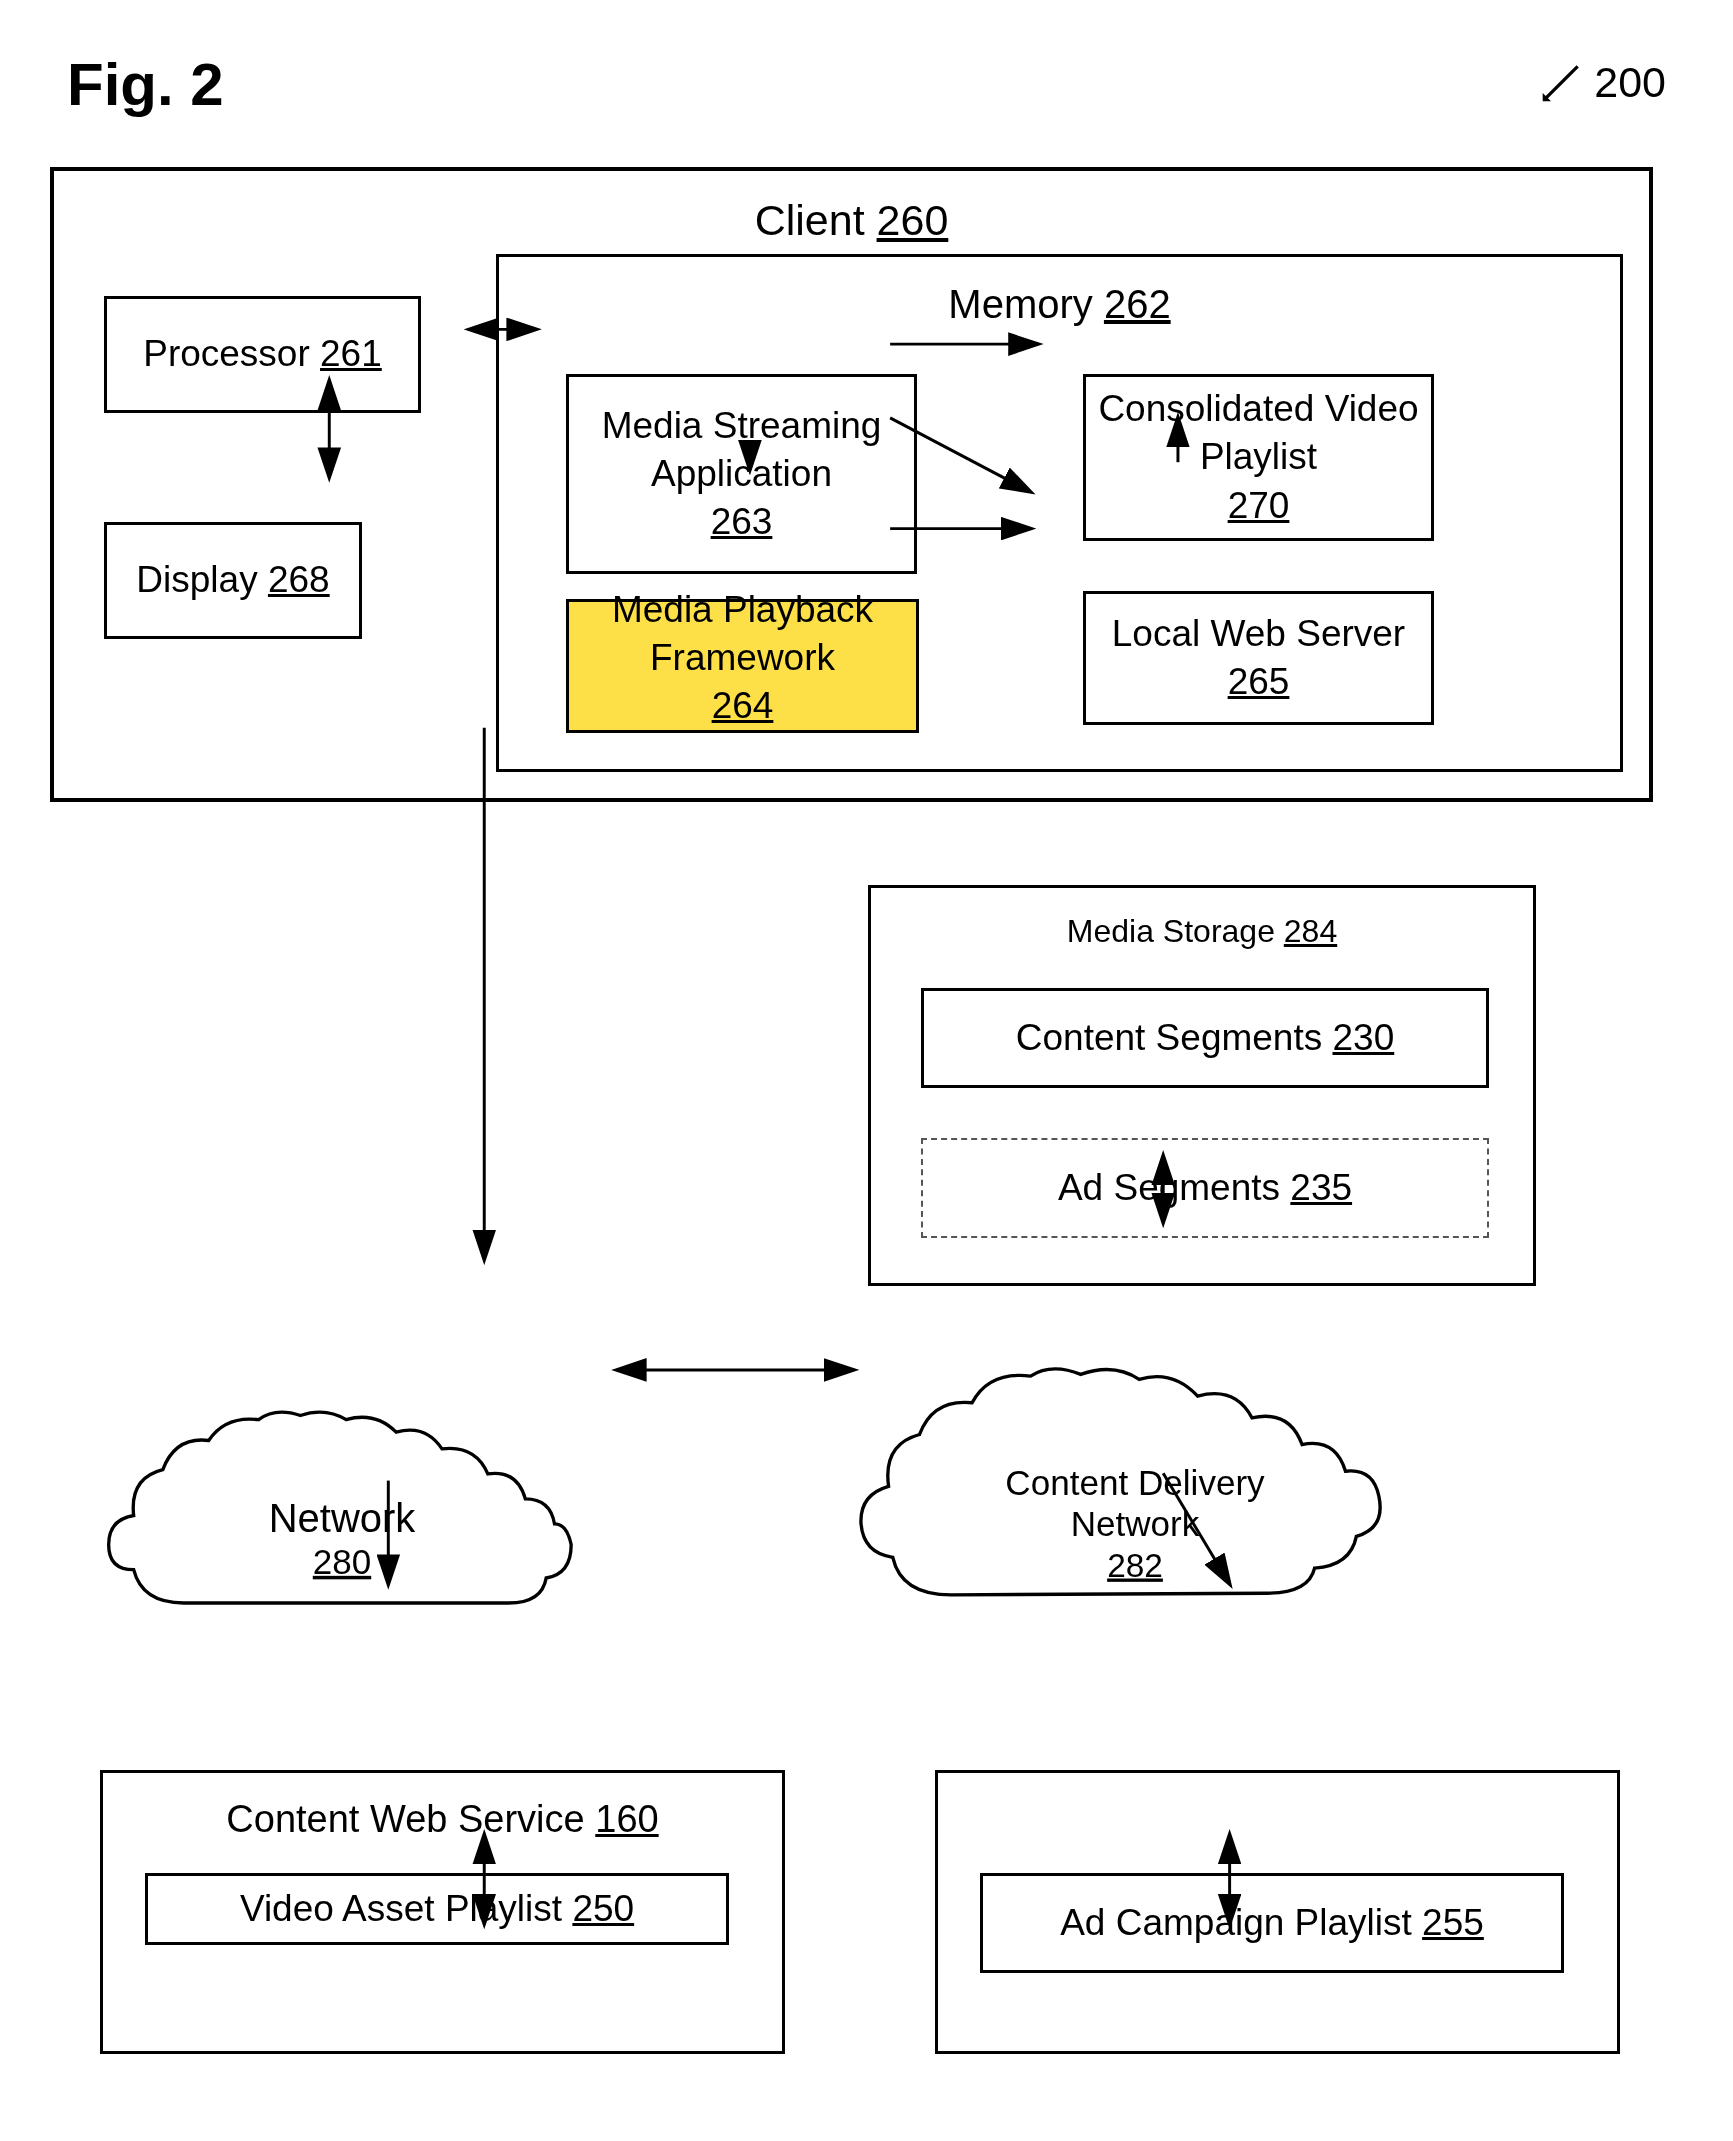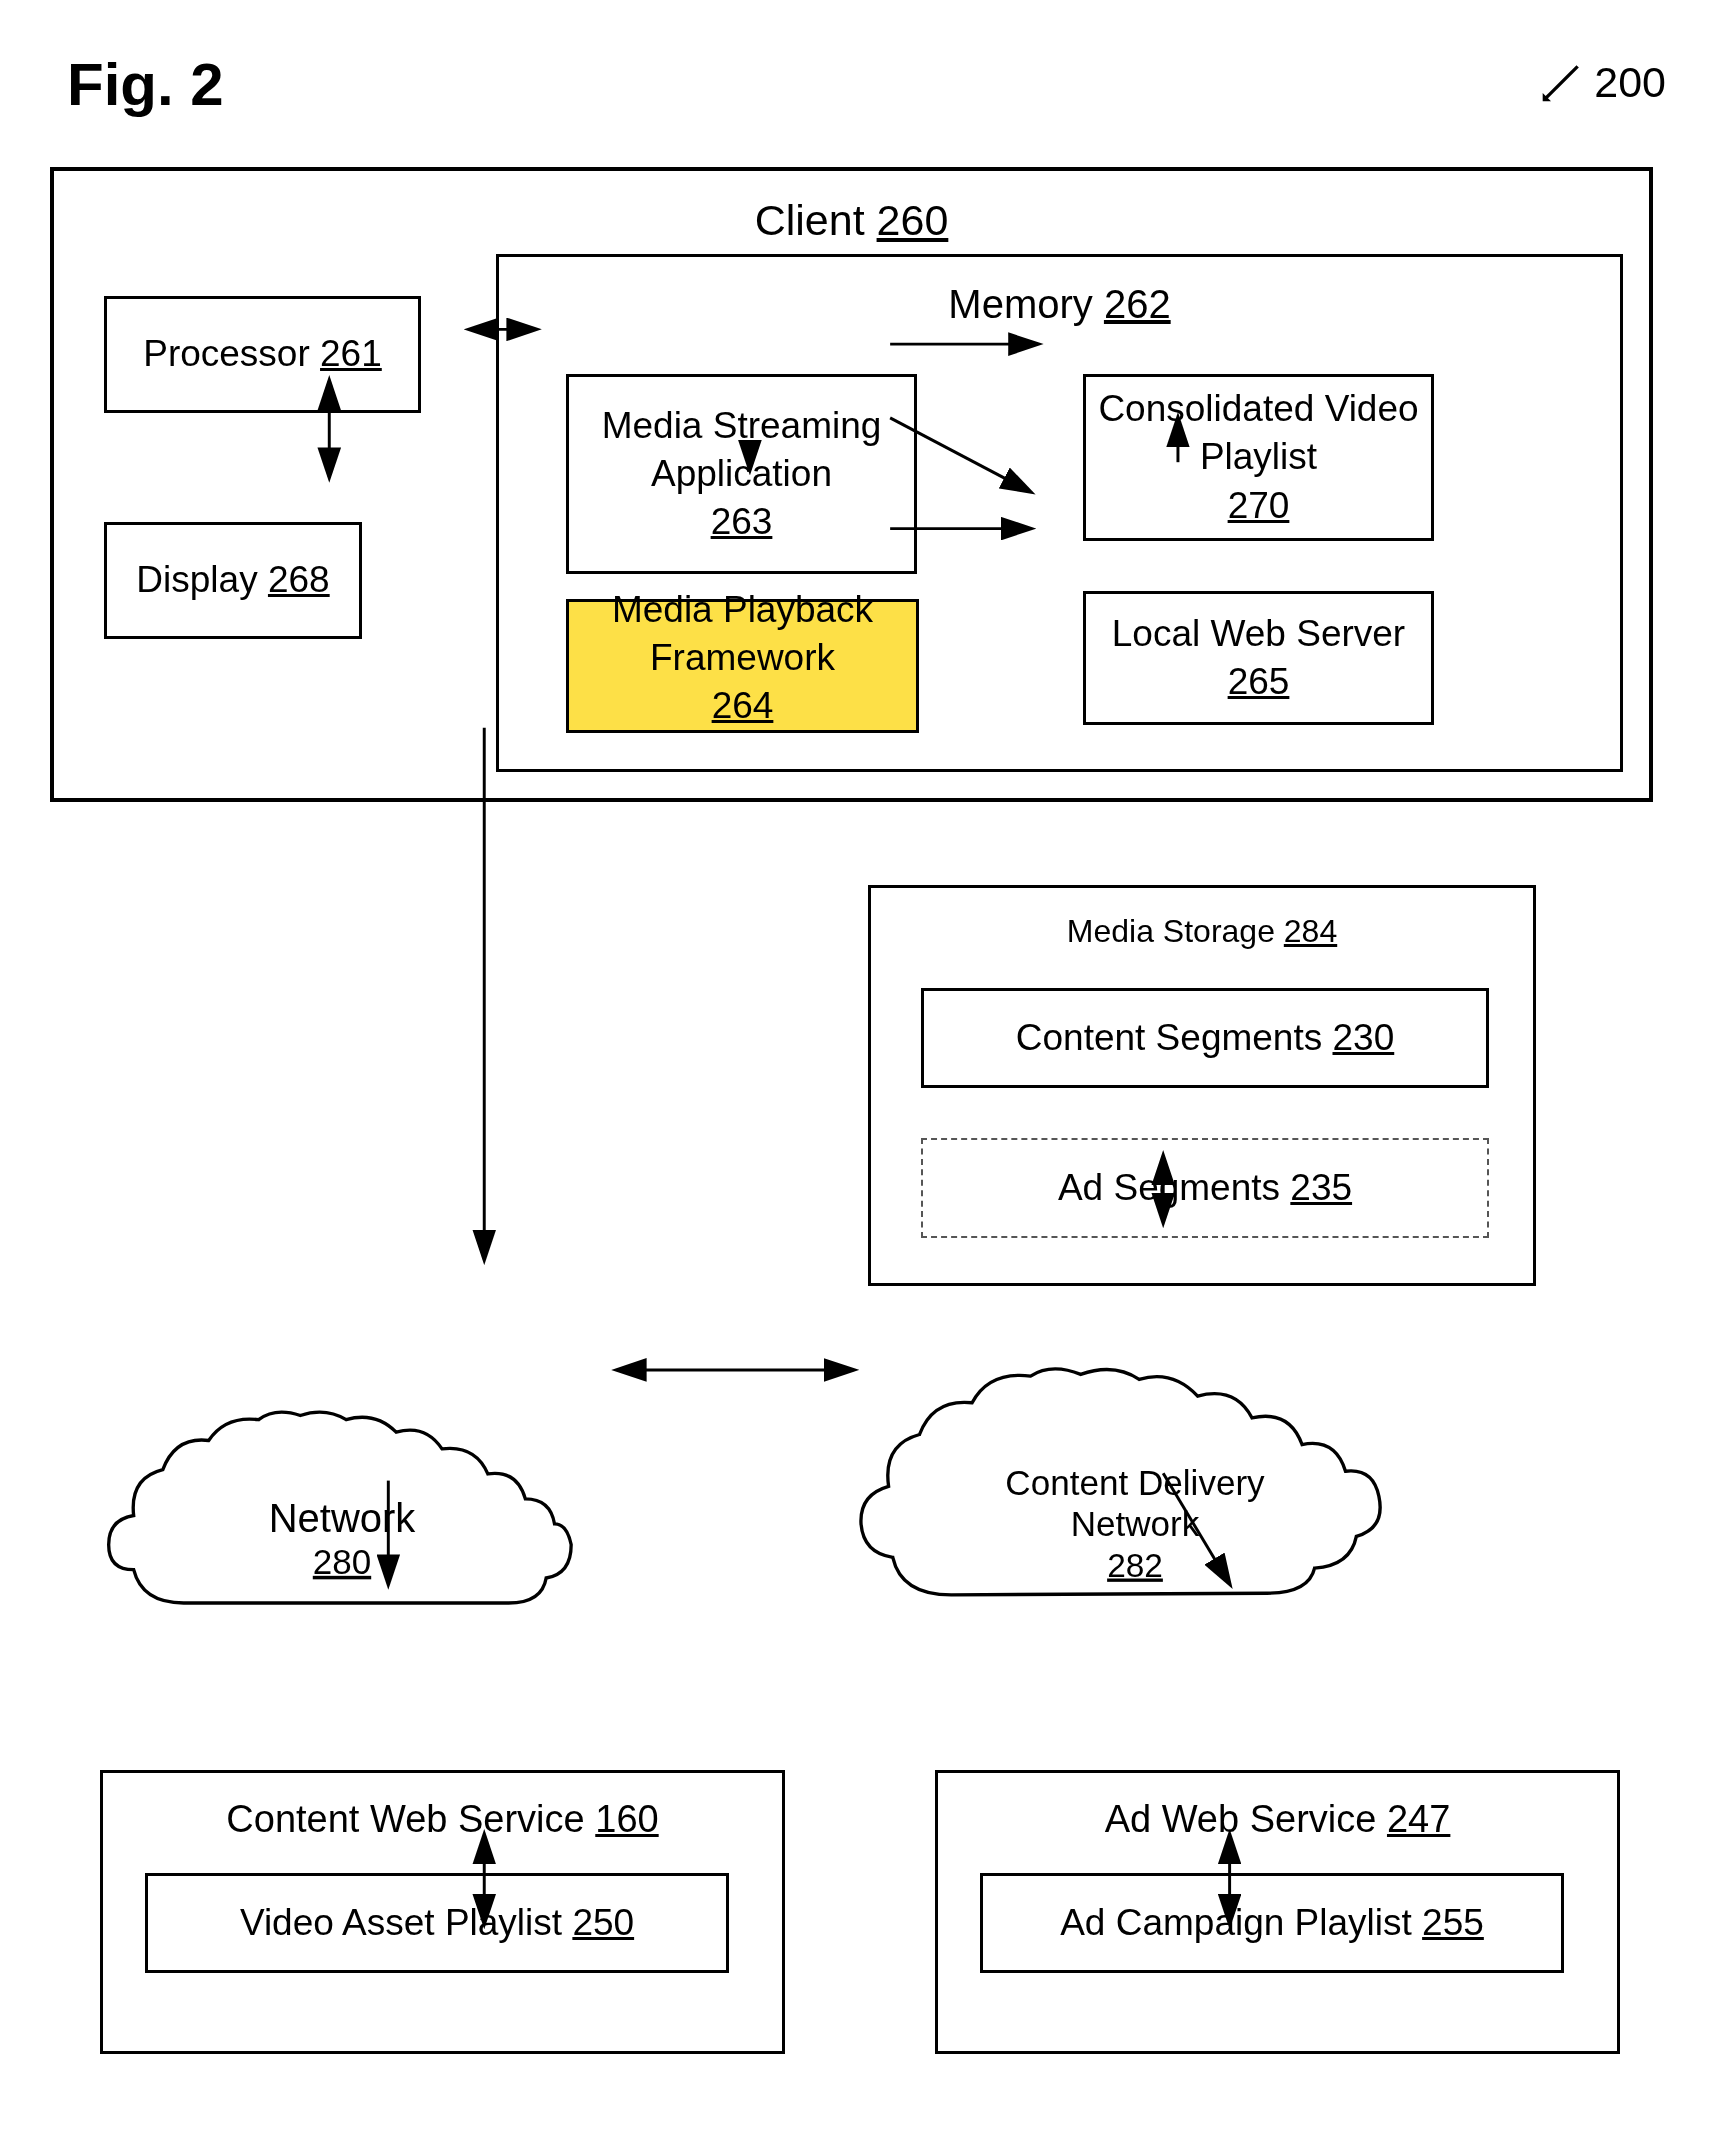--- a/index.html
+++ b/index.html
@@ -237,21 +237,21 @@
       transform: translateX(-50%);
       font-size: 38px;
       white-space: nowrap;
     }
 
     .video-asset-playlist-box {
       position: absolute;
       top: 100px;
       left: 42px;
       width: 584px;
-      height: 100px;
+      height: 72px;
       border: 3.3px solid #000;
       background: #fff;
       display: flex;
       align-items: center;
       justify-content: center;
     }
 
     
     .ad-web-service-box {
       position: absolute;
@@ -413,23 +413,20 @@
       <span>Content Web Service</span> <span class="underline">160</span>
     </div>
     <div class="video-asset-playlist-box">
       <span class="box-text">
         <span>Video Asset Playlist</span> <span class="underline">250</span>
       </span>
     </div>
   </div>
 
   <div class="ad-web-service-box">
-    <div class="ad-web-service-label">
-      <span>Ad Web Service</span> <span class="underline">247</span>
-    </div>
     <div class="ad-campaign-playlist-box">
       <span class="box-text">
         <span>Ad Campaign Playlist</span> <span class="underline">255</span>
       </span>
     </div>
   </div>
 
   <svg class="arrows-svg" viewBox="0 0 1960 2580">
     <defs>
       <marker id="arrowhead" markerWidth="12" markerHeight="8" refX="10" refY="4" orient="auto">

